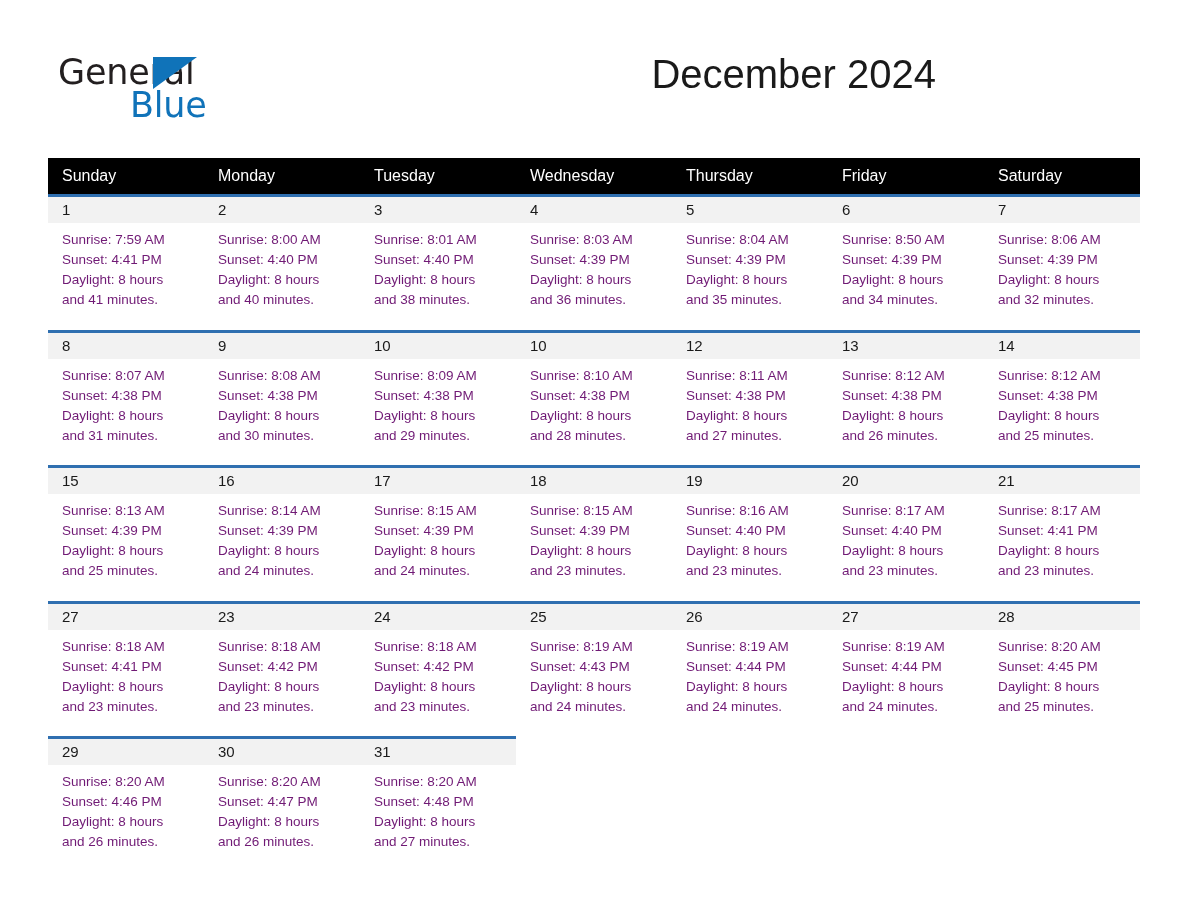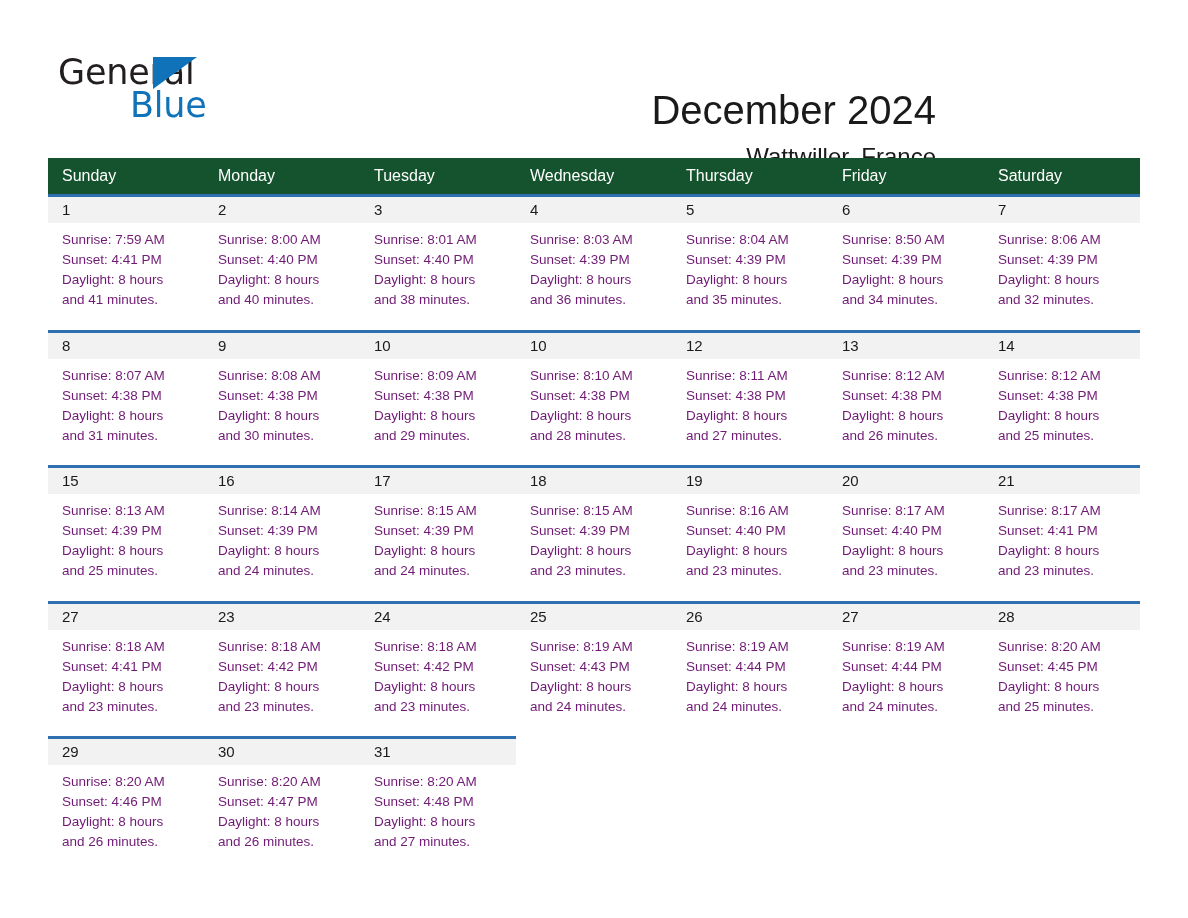--- a/index.html
+++ b/index.html
@@ -73,21 +73,20 @@
     top: 50px;
     text-align: right;
   }
   .cal-title {
     font-size: 40px;
     line-height: 48px;
     font-weight: 400;
     color: #1a1a1a;
     white-space: nowrap;
     font-family: "Liberation Sans", sans-serif;
-    margin-top: 36px;
   }
   .cal-subtitle {
     margin-top: 8px;
     font-size: 24px;
     line-height: 30px;
     font-weight: 400;
     color: #1a1a1a;
     white-space: nowrap;
     font-family: "Liberation Sans", sans-serif;
   }
@@ -95,21 +94,21 @@
   
   .calendar {
     position: absolute;
     left: 48px;
     top: 158px;
     width: 1092px;
     border-collapse: collapse;
     table-layout: fixed;
   }
   .calendar th {
-    background: #14532d;
+    background: #000000;
     color: #ffffff;
     font-size: 16px;
     font-weight: 400;
     text-align: left;
     padding: 8px 0 9px 14px;
     height: 19px;
     border: none;
   }
   .calendar col {
     width: 156px;
@@ -158,21 +157,20 @@
   <div class="header">
 
     <div class="logo">
       <span class="logo-general">General</span>
       <span class="logo-triangle"></span>
       <span class="logo-blue">Blue</span>
     </div>
 
     <div class="title-block">
       <div class="cal-title">December 2024</div>
-      <div class="cal-subtitle">Wattwiller, France</div>
     </div>
 
   </div>
 
   <table class="calendar">
     <colgroup>
       <col>
         <col>
         <col>
         <col>

